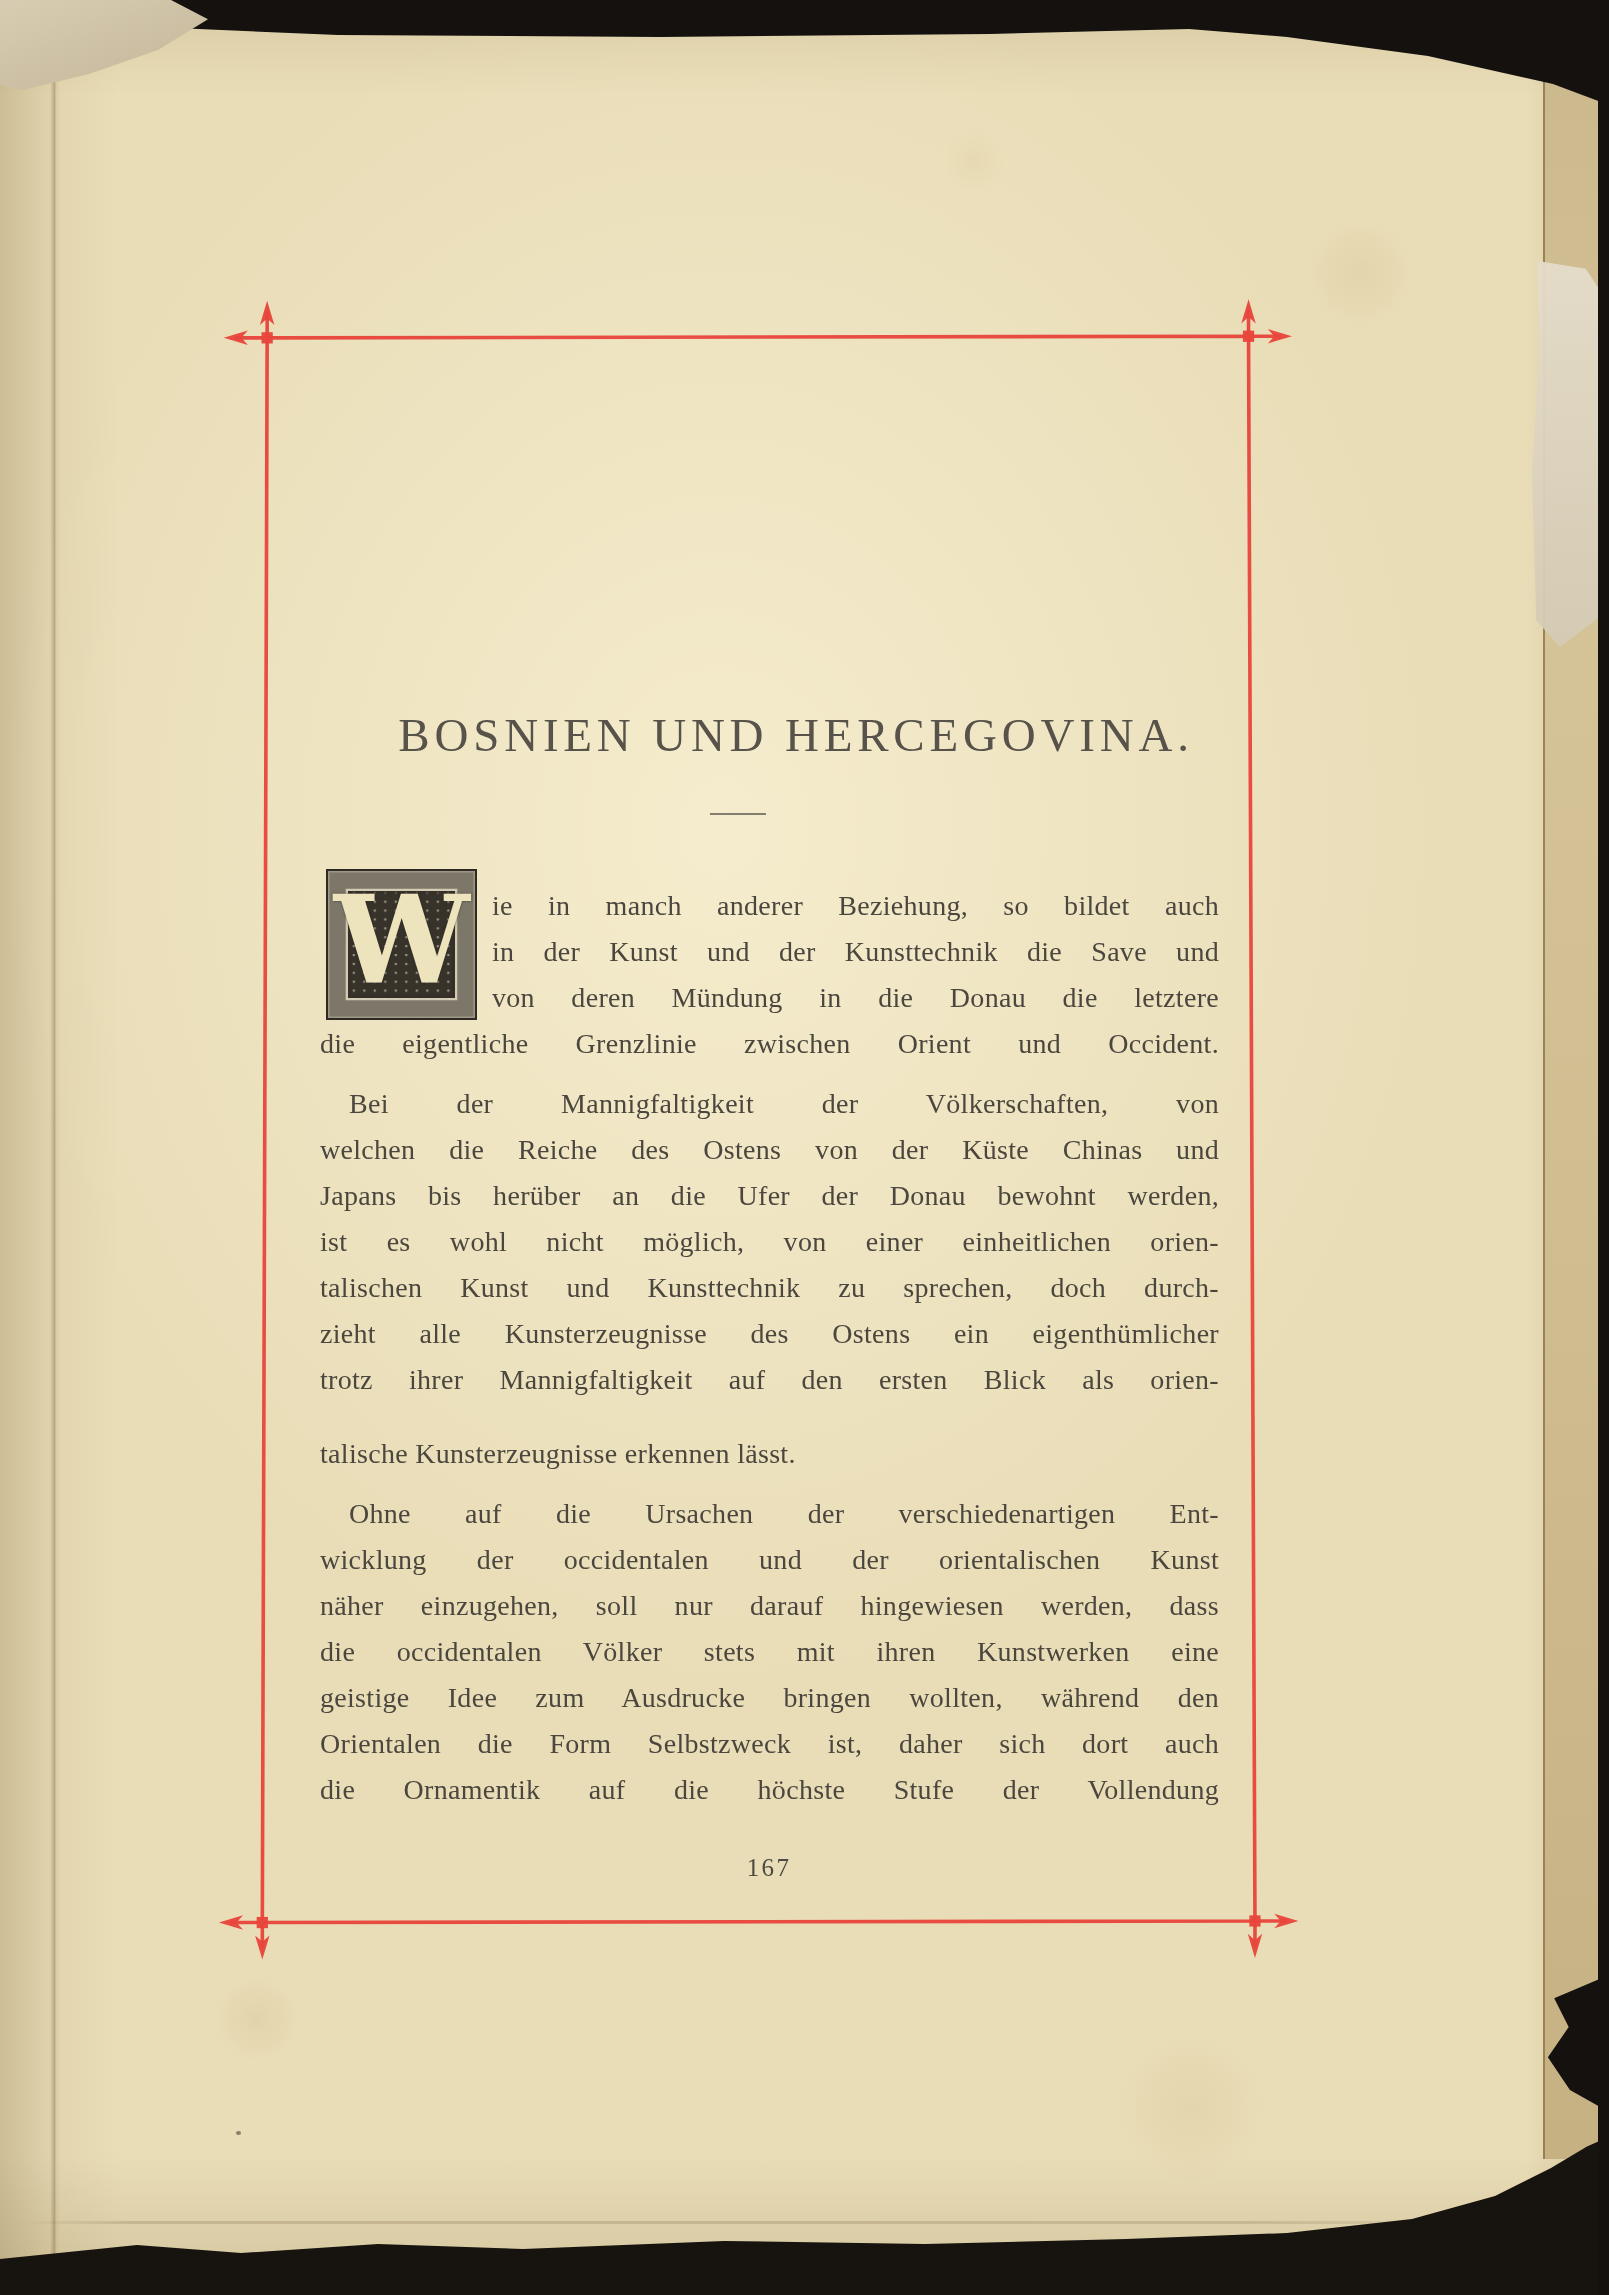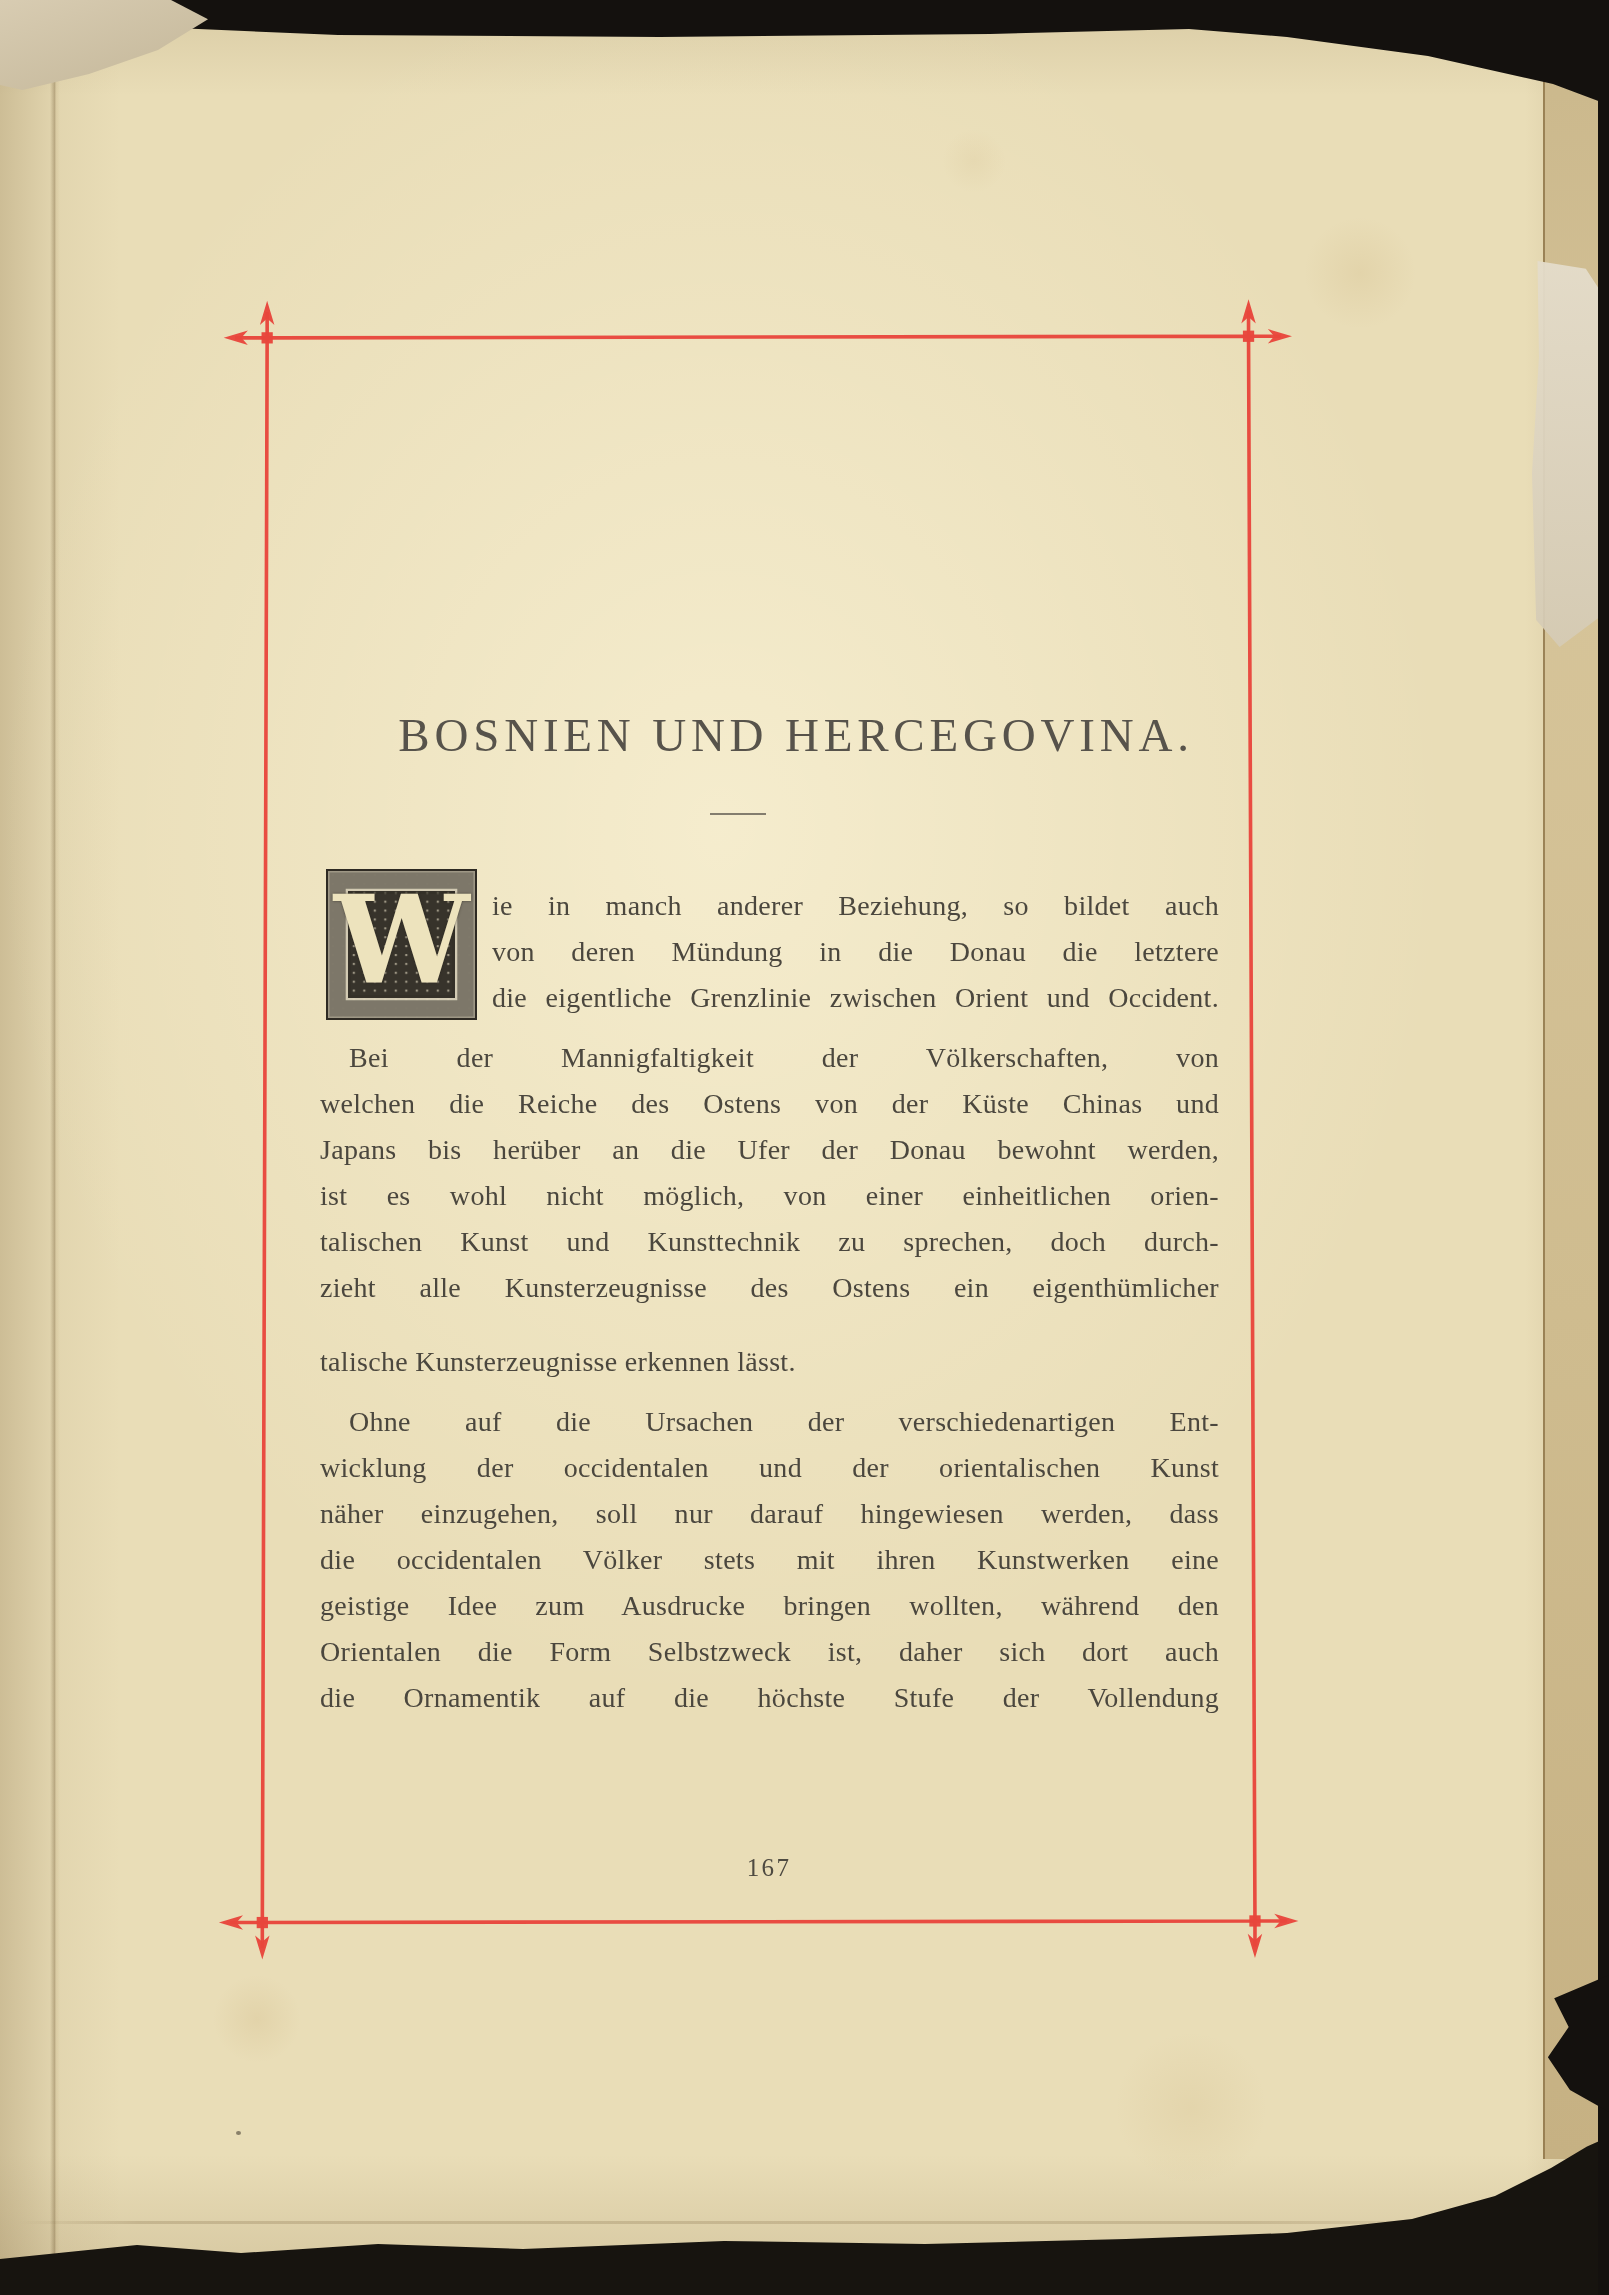--- a/index.html
+++ b/index.html
@@ -154,30 +154,32 @@
 
   <div class="title">BOSNIEN UND HERCEGOVINA.</div>
   <div class="divider"></div>
 
   <div class="textblock">
       <div class="para">
         <div class="dropcap">
           <span class="dropglyph">W</span>
         </div>
         <div class="line">ie in manch anderer Beziehung, so bildet auch</div>
+        <div class="line">in der Kunst und der Kunsttechnik die Save und</div>
         <div class="line">von deren Mündung in die Donau die letztere</div>
         <div class="line">die eigentliche Grenzlinie zwischen Orient und Occident.</div>
       </div>
       <div class="para">
         <div class="line indent">Bei der Mannigfaltigkeit der Völkerschaften, von</div>
         <div class="line">welchen die Reiche des Ostens von der Küste Chinas und</div>
         <div class="line">Japans bis herüber an die Ufer der Donau bewohnt werden,</div>
         <div class="line">ist es wohl nicht möglich, von einer einheitlichen orien-</div>
         <div class="line">talischen Kunst und Kunsttechnik zu sprechen, doch durch-</div>
         <div class="line">zieht alle Kunsterzeugnisse des Ostens ein eigenthümlicher</div>
+        <div class="line">trotz ihrer Mannigfaltigkeit auf den ersten Blick als orien-</div>
         <div class="line endline">talische Kunsterzeugnisse erkennen lässt.</div>
       </div>
       <div class="para">
         <div class="line indent">Ohne auf die Ursachen der verschiedenartigen Ent-</div>
         <div class="line">wicklung der occidentalen und der orientalischen Kunst</div>
         <div class="line">näher einzugehen, soll nur darauf hingewiesen werden, dass</div>
         <div class="line">die occidentalen Völker stets mit ihren Kunstwerken eine</div>
         <div class="line">geistige Idee zum Ausdrucke bringen wollten, während den</div>
         <div class="line">Orientalen die Form Selbstzweck ist, daher sich dort auch</div>
         <div class="line">die Ornamentik auf die höchste Stufe der Vollendung</div>

